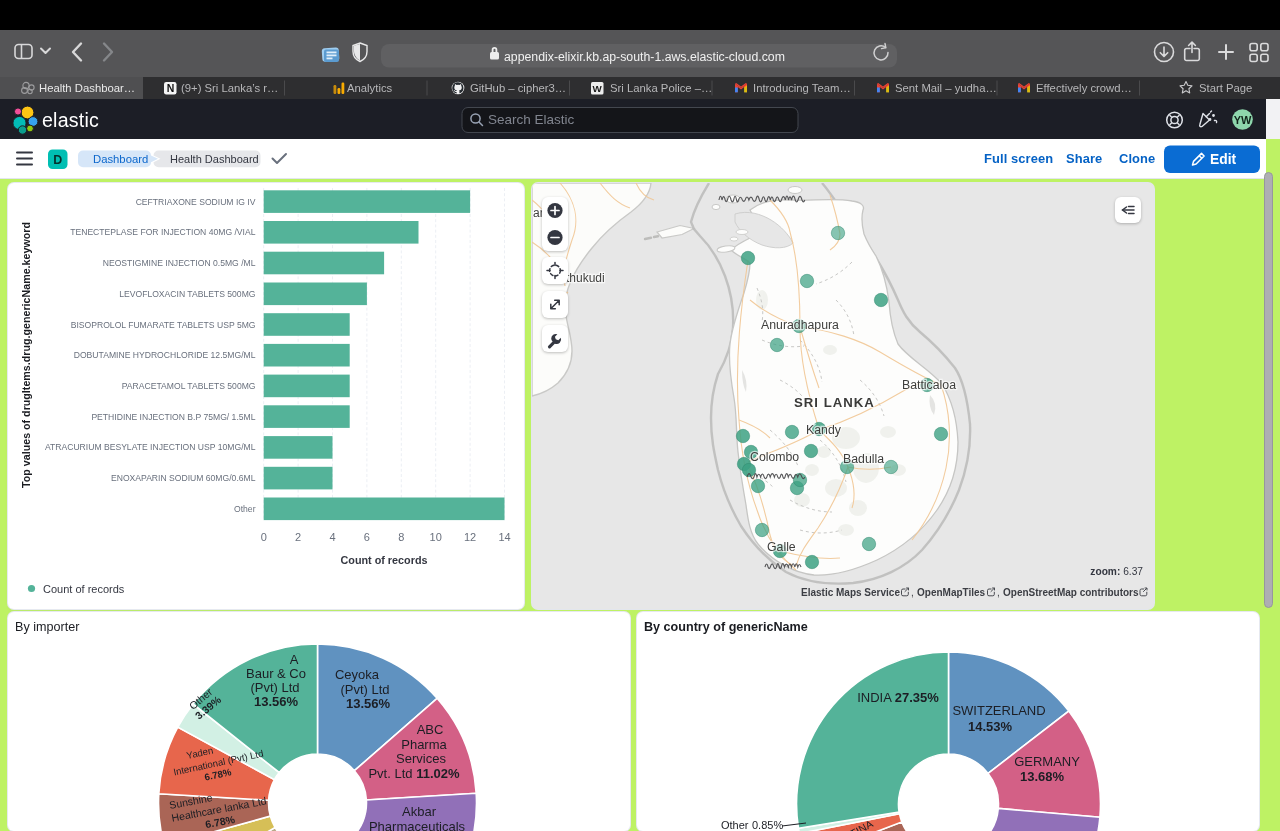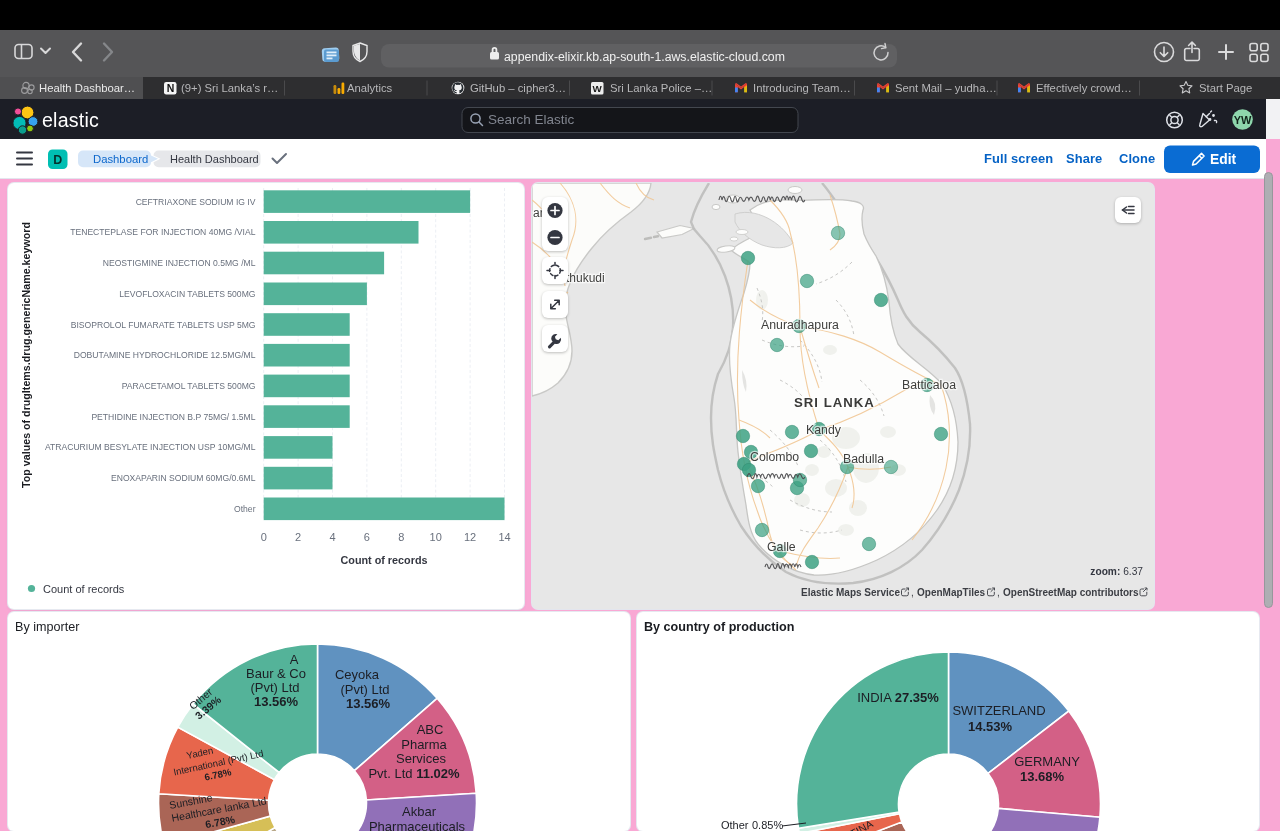--- a/index.html
+++ b/index.html
@@ -1,17 +1,17 @@
 <!DOCTYPE html>
 <html><head><meta charset="utf-8">
 <style>
   * { margin:0; padding:0; box-sizing:border-box; }
   html,body { width:1280px; height:831px; overflow:hidden; font-family:"Liberation Sans", sans-serif; }
   .abs { position:absolute; }
-  #page { position:relative; width:1280px; height:831px; background:#f9a8d4;padding-left:21px; }
+  #page { position:relative; width:1280px; height:831px; background:#bef264;padding-left:21px; }
   text { font-family:"Liberation Sans", sans-serif; }
 </style></head><body>
 <div id="page">
 
 <div class="abs" style="left:0;top:0;width:1280px;height:30px;background:#000"></div>
 <div class="abs" style="left:0;top:30px;width:1280px;height:46.5px;background:#555557"></div>
 <svg class="abs" style="left:0;top:30px" width="1280" height="47" viewBox="0 0 1280 47">
 <g stroke="#d8d8d9" stroke-width="1.6" fill="none" stroke-linecap="round" stroke-linejoin="round">
  <rect x="15" y="14.5" width="17" height="14" rx="3.5"></rect>
  <line x1="21.5" y1="15" x2="21.5" y2="28"></line>
@@ -368,21 +368,21 @@
 <g stroke="#343741" stroke-width="1.5" fill="none" stroke-linecap="round">
  <path d="M11.5,10 l-4,3 l4,3"></path>
  <line x1="8" y1="13" x2="19" y2="13"></line>
  <line x1="13.5" y1="9.5" x2="19" y2="9.5"></line>
  <line x1="13.5" y1="16.5" x2="19" y2="16.5"></line>
 </g>
 </svg>
 <div class="abs" style="left:8px;top:612px;width:622px;height:219px;background:#fff;border-radius:6px;box-shadow:0 0 0 1px #e6e9f0"></div>
 <div class="abs" style="left:637px;top:612px;width:622px;height:219px;background:#fff;border-radius:6px;box-shadow:0 0 0 1px #e6e9f0"></div>
 <div class="abs" style="left:15px;top:620px;font-size:12.6px;font-weight:normal;color:#1a1c21">By importer</div>
-<div class="abs" style="left:644px;top:620px;font-size:12.6px;font-weight:bold;color:#1a1c21">By country of production</div>
+<div class="abs" style="left:644px;top:620px;font-size:12.6px;font-weight:bold;color:#1a1c21">By country of genericName</div>
 <svg class="abs" style="left:8px;top:612px;border-radius:6px" width="622" height="219" viewBox="8 612 622 219">
       <path d="M317.5,644.0 A159,159 0 0 1 437.1,698.3 L354.4,770.7 A49,49 0 0 0 317.5,754.0 Z" fill="#6092c0" stroke="#fff" stroke-width="1.6"></path>
       <path d="M437.1,698.3 A159,159 0 0 1 476.2,793.3 L366.4,800.0 A49,49 0 0 0 354.4,770.7 Z" fill="#d36086" stroke="#fff" stroke-width="1.6"></path>
       <path d="M476.2,793.3 A159,159 0 0 1 425.9,919.3 L350.9,838.8 A49,49 0 0 0 366.4,800.0 Z" fill="#9170b8" stroke="#fff" stroke-width="1.6"></path>
       <path d="M425.9,919.3 A159,159 0 0 1 289.9,959.6 L309.0,851.3 A49,49 0 0 0 350.9,838.8 Z" fill="#ca8eae" stroke="#fff" stroke-width="1.6"></path>
       <path d="M289.9,959.6 A159,159 0 0 1 179.8,882.5 L275.1,827.5 A49,49 0 0 0 309.0,851.3 Z" fill="#b9a888" stroke="#fff" stroke-width="1.6"></path>
       <path d="M179.8,882.5 A159,159 0 0 1 164.3,845.5 L270.3,816.1 A49,49 0 0 0 275.1,827.5 Z" fill="#d6bf57" stroke="#fff" stroke-width="1.6"></path>
       <path d="M164.3,845.5 A159,159 0 0 1 158.8,793.8 L268.6,800.2 A49,49 0 0 0 270.3,816.1 Z" fill="#aa6556" stroke="#fff" stroke-width="1.6"></path>
       <path d="M158.8,793.8 A159,159 0 0 1 177.8,727.1 L274.4,779.6 A49,49 0 0 0 268.6,800.2 Z" fill="#e7664c" stroke="#fff" stroke-width="1.6"></path>
       <path d="M177.8,727.1 A159,159 0 0 1 193.1,704.0 L279.2,772.5 A49,49 0 0 0 274.4,779.6 Z" fill="#d2f0e4" stroke="#fff" stroke-width="1.6"></path>

